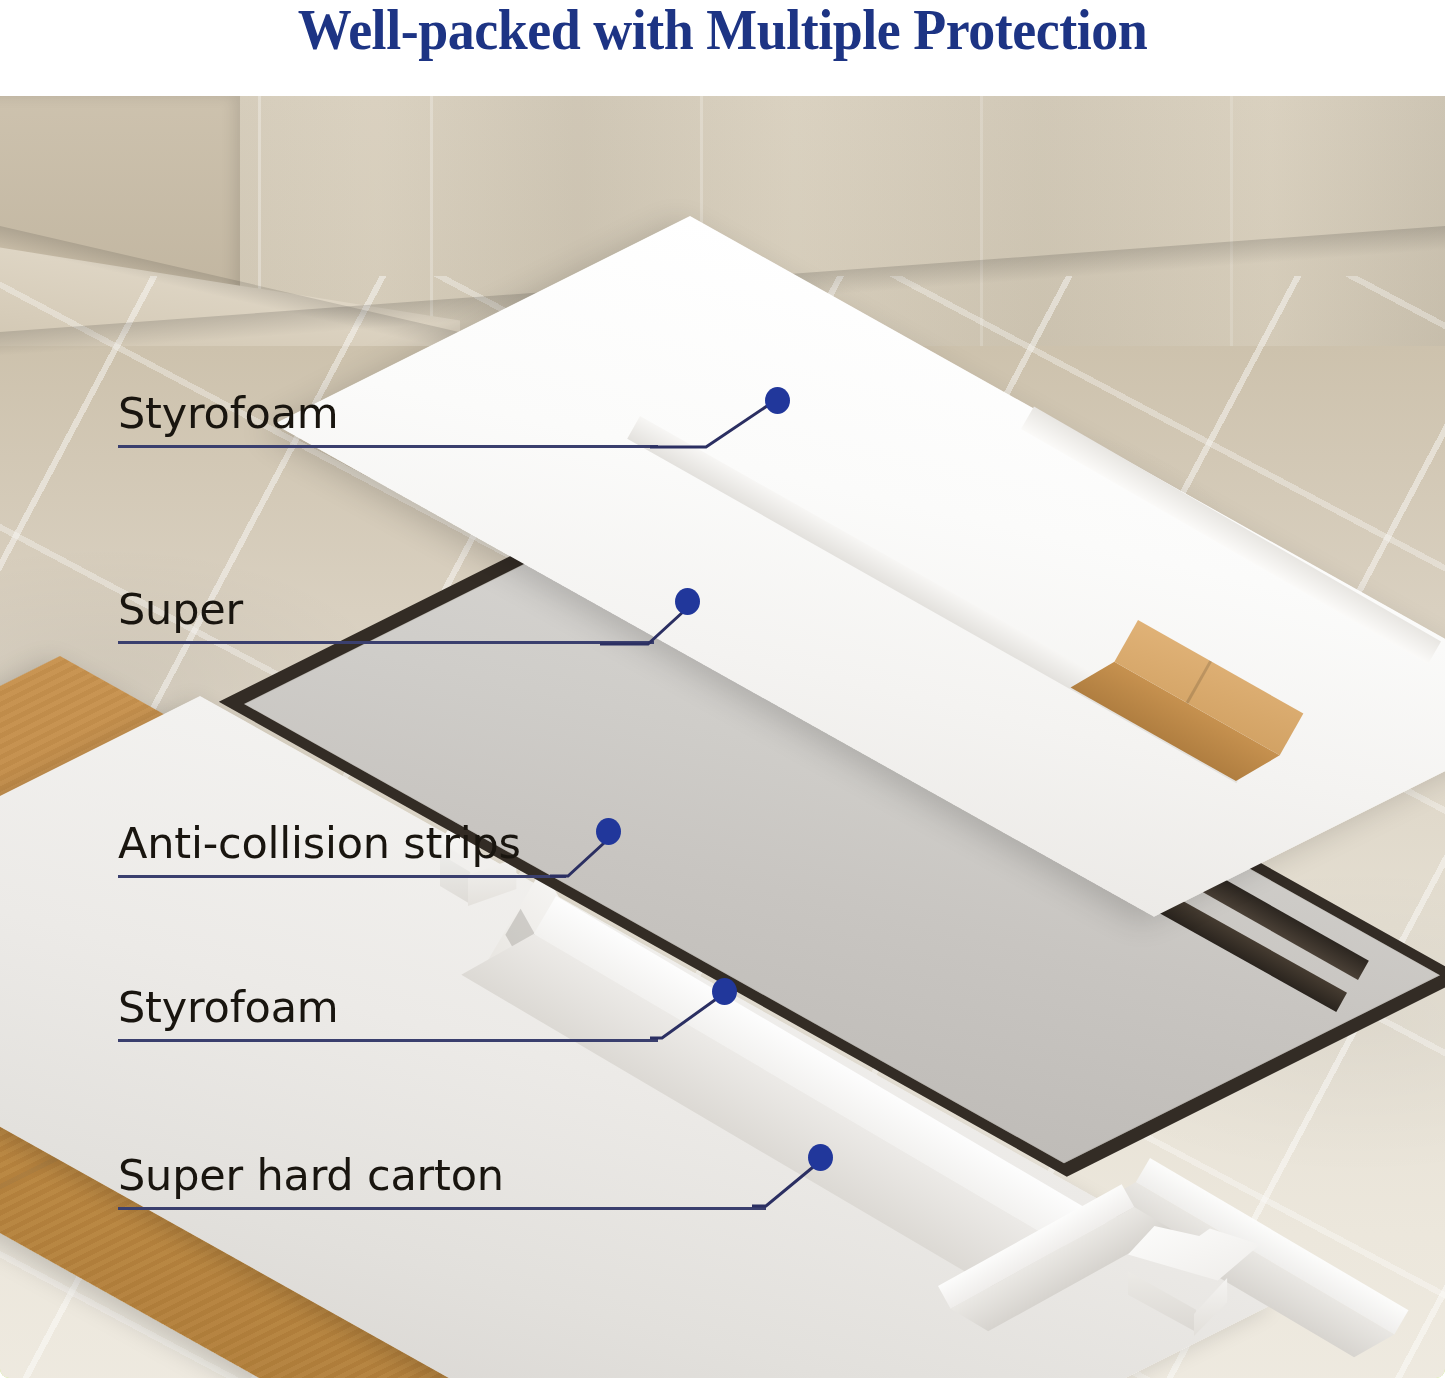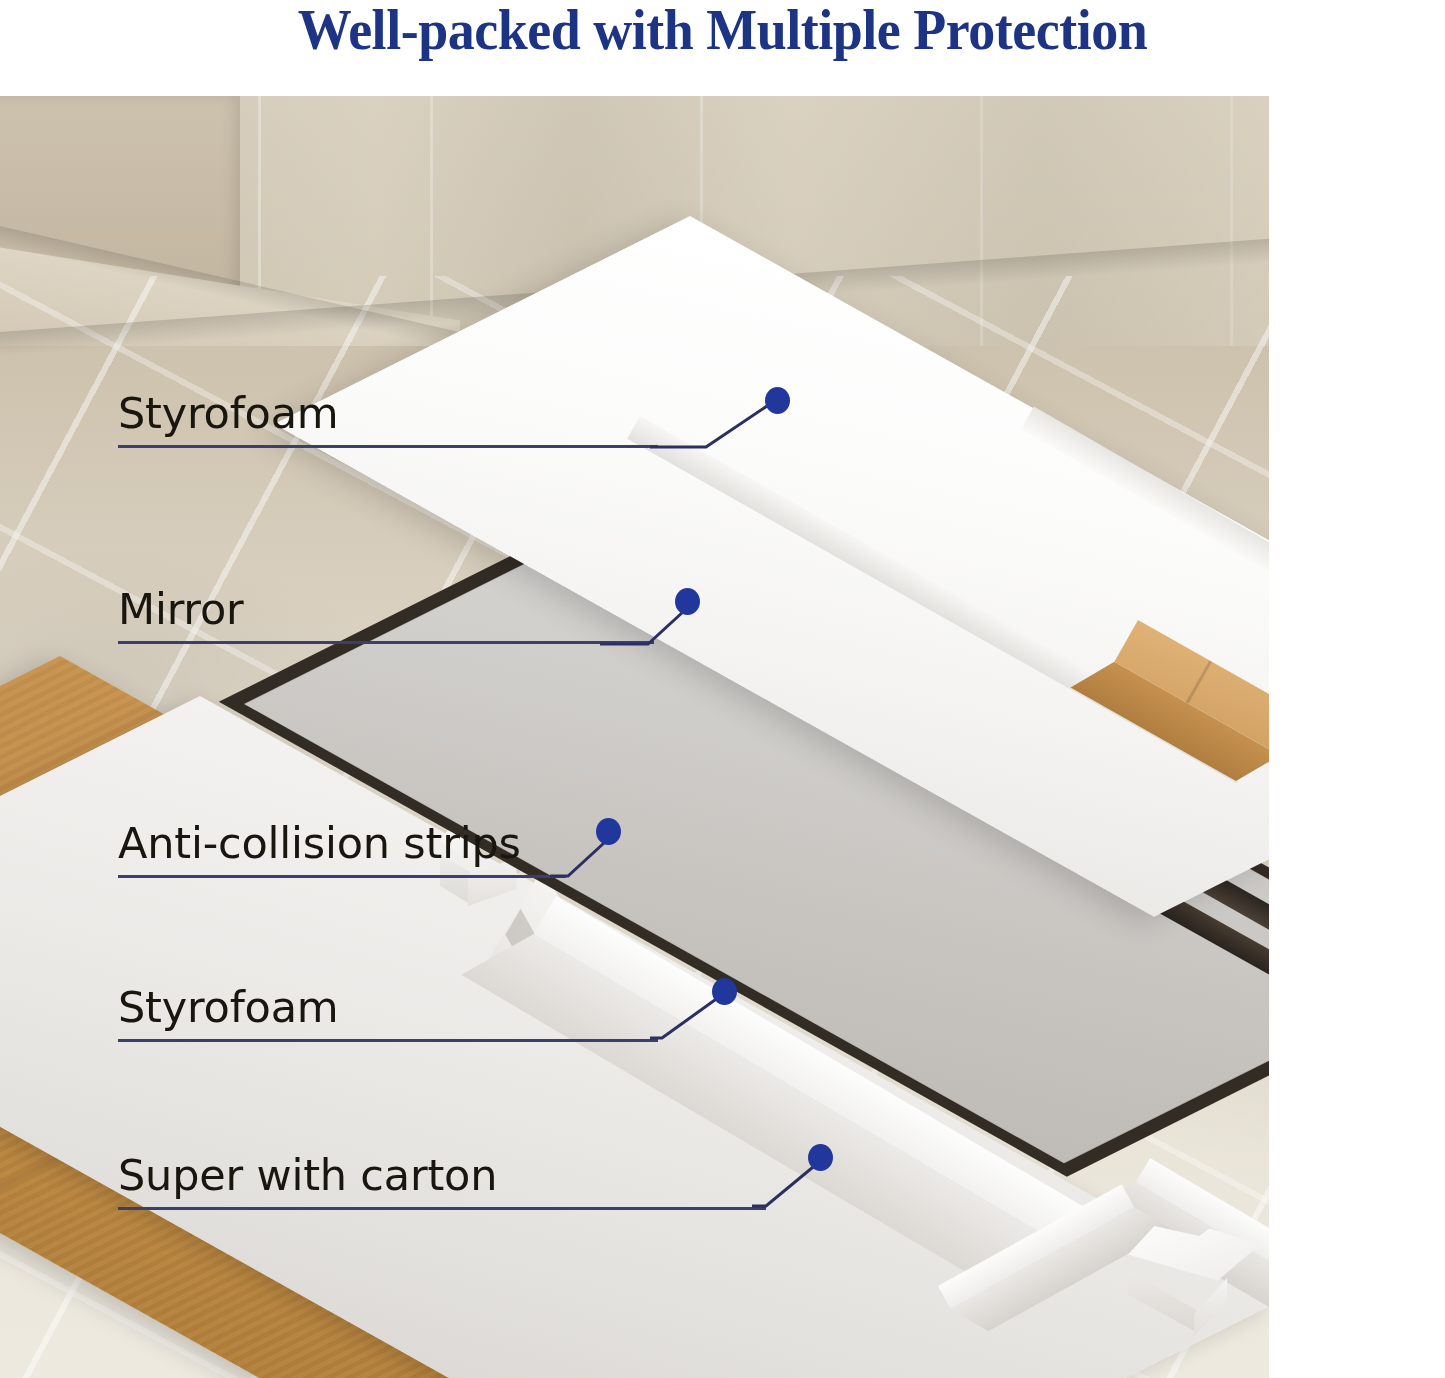--- a/index.html
+++ b/index.html
@@ -1,19 +1,20 @@
 <!DOCTYPE html>
 <html><head>
 <meta charset="utf-8">
 <style>
   html,body{margin:0;padding:0;background:#ffffff;}
   #stage{
-    position:relative;width:1269px;height:1378px;overflow:hidden;
+    position:relative;width:1445px;height:1378px;overflow:hidden;
     background:#ffffff;
     font-family:"Liberation Sans", sans-serif;
+    border-radius:9px;
   }
 
   
   #title{
     position:absolute;left:0;top:-4px;width:1445px;height:66px;
     display:flex;align-items:center;justify-content:center;
     font-family:"Liberation Serif", serif;
     font-weight:700;
     font-size:58px;
     letter-spacing:-0.5px;
@@ -390,21 +391,21 @@
     <div class="callout" style="left:118px;top:272px;width:560px;height:80px;">
       <div class="txt">Styrofoam</div>
       <div class="rule" style="width:540px"></div>
     </div>
     <svg class="leader" style="left:650px;top:296px;width:150px;height:64px;">
       <polyline points="0,55 56,55 126,8" fill="none" stroke="#2b2f62" stroke-width="3"></polyline>
     </svg>
     <div class="dot" style="left:765px;top:291px;"></div>
 
     <div class="callout" style="left:118px;top:468px;width:480px;height:80px;">
-      <div class="txt">Mirror</div>
+      <div class="txt">Super</div>
       <div class="rule" style="width:536px"></div>
     </div>
     <svg class="leader" style="left:600px;top:494px;width:120px;height:62px;">
       <polyline points="0,54 48,54 96,10" fill="none" stroke="#2b2f62" stroke-width="3"></polyline>
     </svg>
     <div class="dot" style="left:675px;top:492px;"></div>
 
     <div class="callout" style="left:118px;top:702px;width:560px;height:80px;text-align:right;">
       <div class="txt">Anti-collision strips</div>
       <div class="rule" style="width:448px"></div>
@@ -417,21 +418,21 @@
     <div class="callout" style="left:118px;top:866px;width:560px;height:80px;">
       <div class="txt">Styrofoam</div>
       <div class="rule" style="width:540px"></div>
     </div>
     <svg class="leader" style="left:650px;top:884px;width:110px;height:66px;">
       <polyline points="0,58 12,58 76,12" fill="none" stroke="#2b2f62" stroke-width="3"></polyline>
     </svg>
     <div class="dot" style="left:712px;top:882px;"></div>
 
     <div class="callout" style="left:118px;top:1034px;width:640px;height:80px;">
-      <div class="txt">Super with carton</div>
+      <div class="txt">Super hard carton</div>
       <div class="rule" style="width:648px"></div>
     </div>
     <svg class="leader" style="left:752px;top:1050px;width:100px;height:66px;">
       <polyline points="0,60 14,60 72,12" fill="none" stroke="#2b2f62" stroke-width="3"></polyline>
     </svg>
     <div class="dot" style="left:808px;top:1048px;"></div>
 
   </div>
 </div>
 

